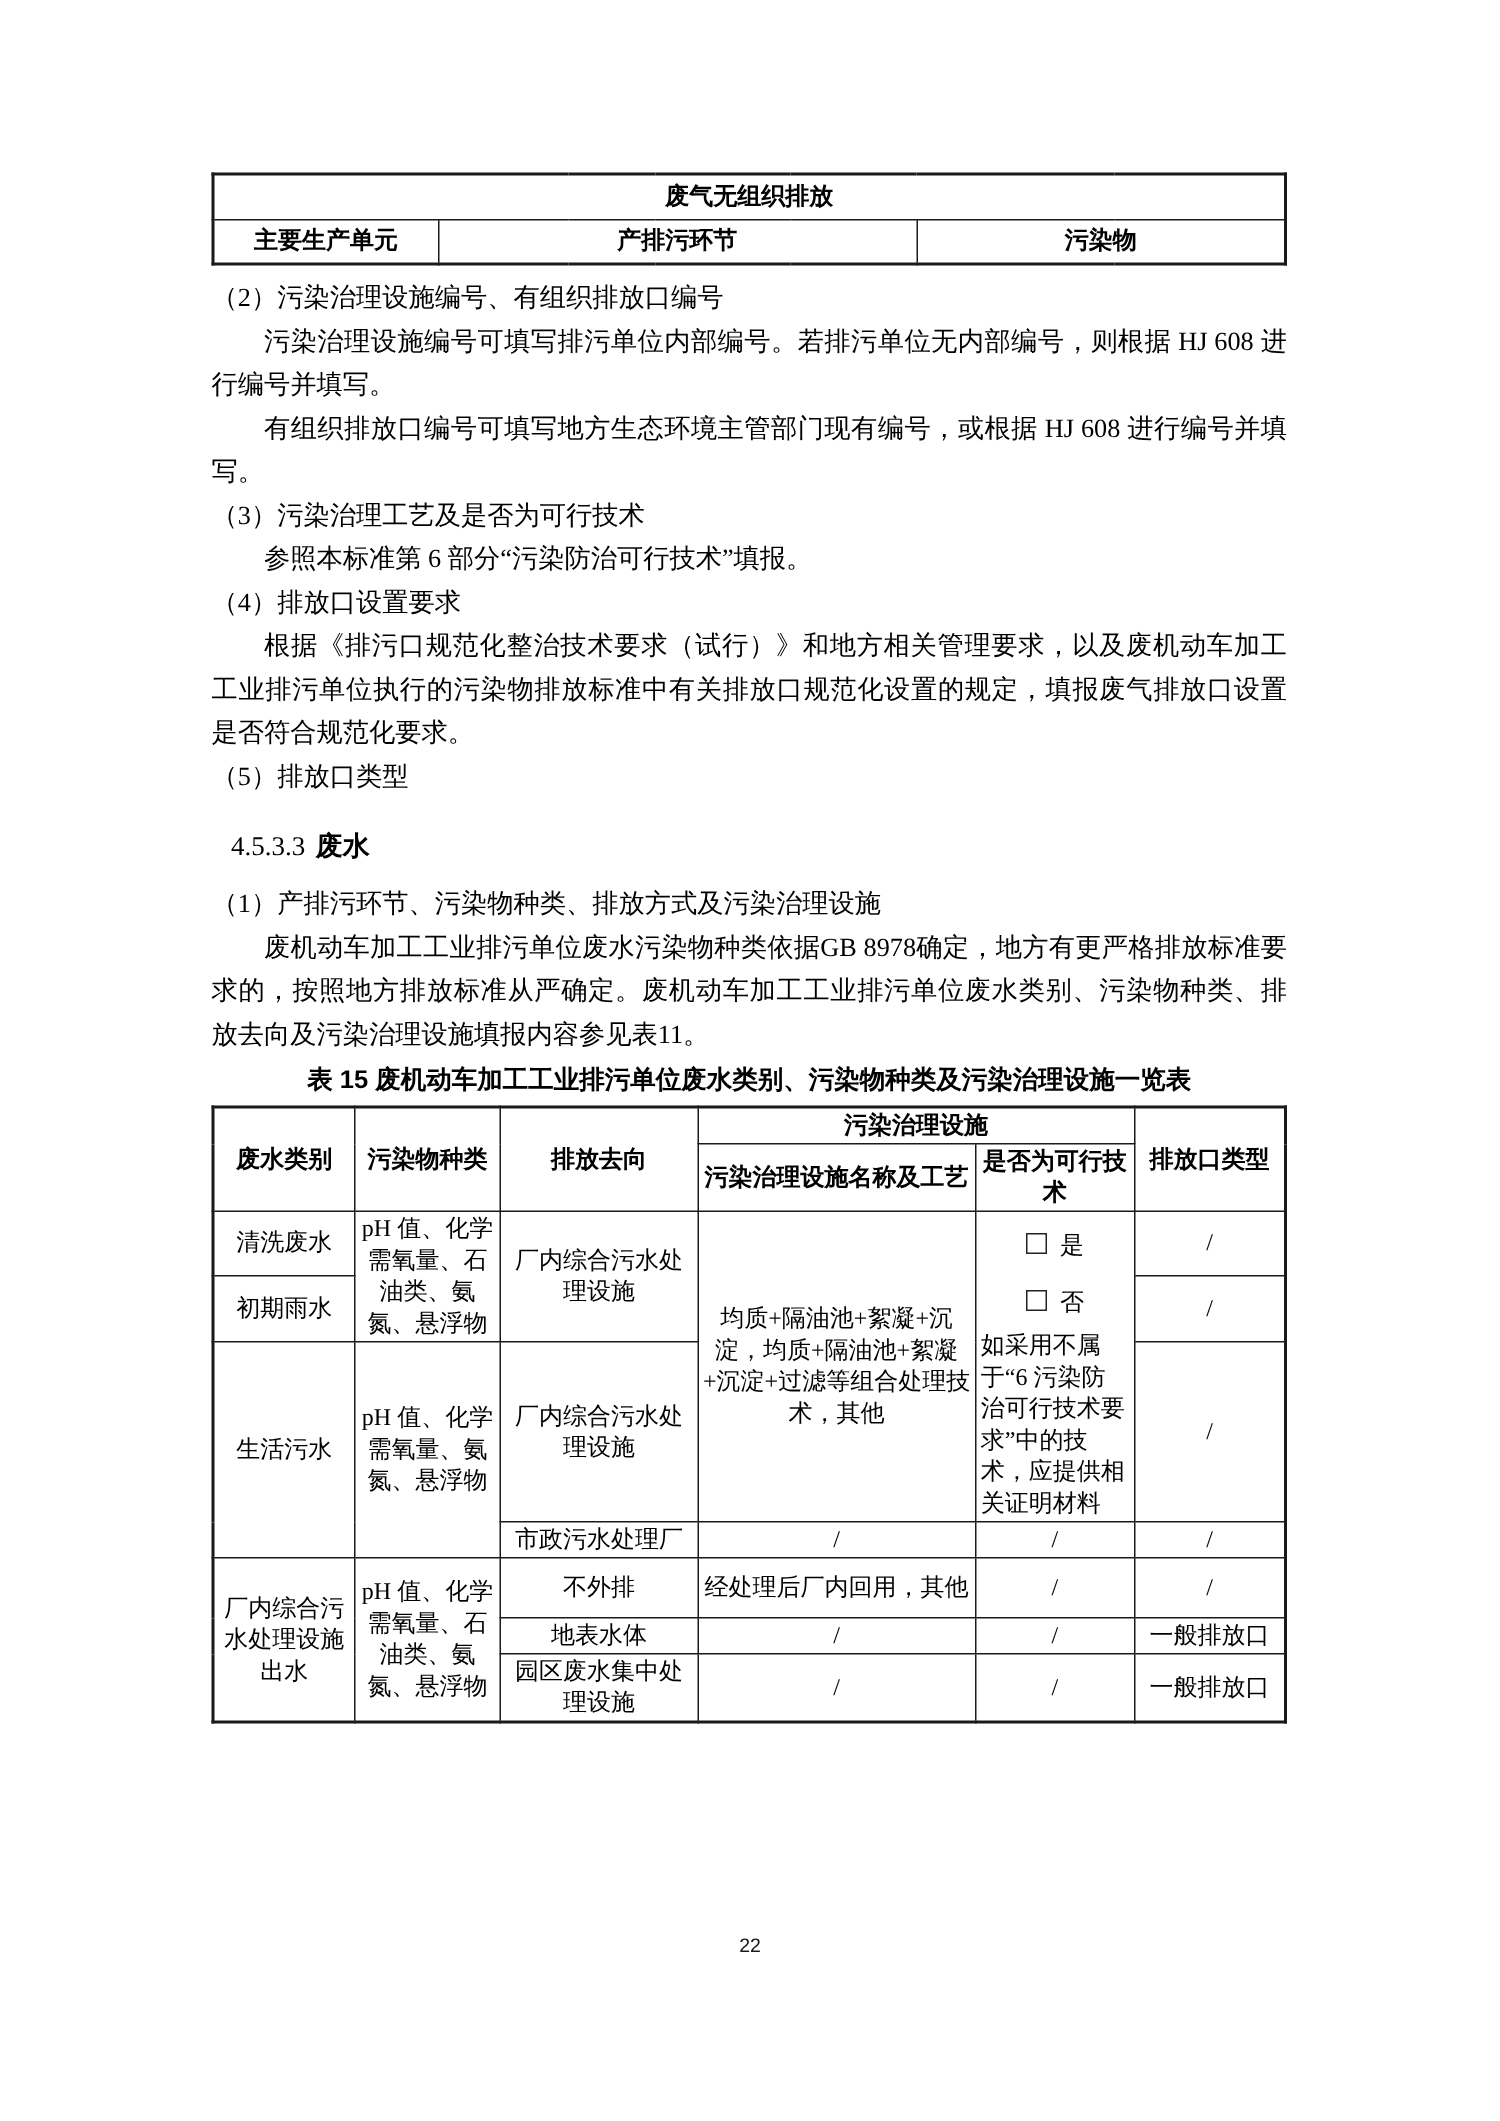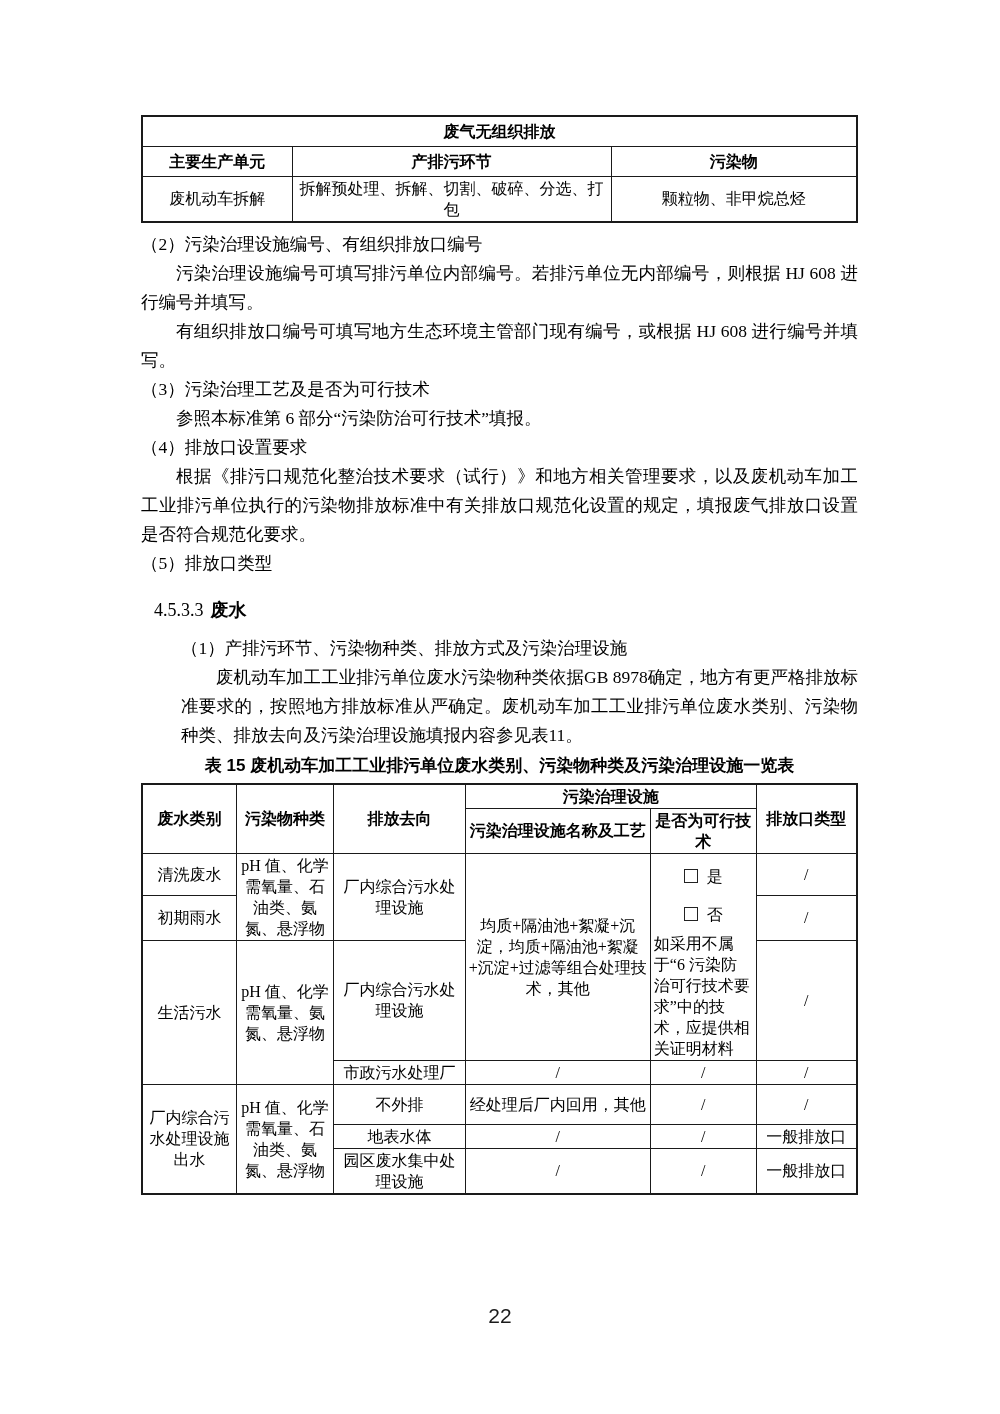--- a/index.html
+++ b/index.html
@@ -74,21 +74,21 @@
   .t-caption {
     margin:4px 0 5px 0;
     text-align:center;
     font-family:"Liberation Sans","DejaVu Sans",sans-serif;
     font-weight:bold; font-size:17px; line-height:24px;
   }
   .page-number {
     position:absolute; left:0; top:1289px; width:100%;
     text-align:center;
     font-family:"Liberation Sans","DejaVu Sans",sans-serif;
-    font-size:21px; color:#1a1a1a;margin-top:15px;
+    font-size:13px; color:#1a1a1a;
   }
 </style>
 </head>
 <body>
 
 <div class="page">
   <div class="content">
 
     <table class="t-top">
       <colgroup>
@@ -103,44 +103,39 @@
       </colgroup>
       <tbody>
       <tr class="tr2 hei">
         <td colspan="8">废气无组织排放</td>
       </tr>
       <tr class="tr3 hei">
         <td colspan="2">主要生产单元</td>
         <td colspan="4">产排污环节</td>
         <td colspan="2">污染物</td>
       </tr>
-      <tr class="tr4">
-        <td colspan="2">废机动车拆解</td>
-        <td colspan="4">拆解预处理、拆解、切割、破碎、分选、打包</td>
-        <td colspan="2">颗粒物、非甲烷总烃</td>
-      </tr>
     </tbody>
       </table>
 
     <div class="bodytext">
       <p class="item">（2）污染治理设施编号、有组织排放口编号</p>
       <p class="para">污染治理设施编号可填写排污单位内部编号。若排污单位无内部编号，则根据 HJ 608 进行编号并填写。</p>
       <p class="para">有组织排放口编号可填写地方生态环境主管部门现有编号，或根据 HJ 608 进行编号并填写。</p>
       <p class="item">（3）污染治理工艺及是否为可行技术</p>
       <p class="para">参照本标准第 6 部分“污染防治可行技术”填报。</p>
       <p class="item">（4）排放口设置要求</p>
       <p class="para">根据《排污口规范化整治技术要求（试行）》和地方相关管理要求，以及废机动车加工工业排污单位执行的污染物排放标准中有关排放口规范化设置的规定，填报废气排放口设置是否符合规范化要求。</p>
       <p class="item">（5）排放口类型</p>
     </div>
 
     <div class="sec-heading">
       <span class="sec-no">4.5.3.3</span><span class="sec-title">废水</span>
     </div>
 
-    <div class="bodytext" style="margin-top:0;margin-left:40px;">
+    <div class="bodytext" style="margin-top:0;">
       <p class="item">（1）产排污环节、污染物种类、排放方式及污染治理设施</p>
       <p class="para">废机动车加工工业排污单位废水污染物种类依据GB 8978确定，地方有更严格排放标准要求的，按照地方排放标准从严确定。废机动车加工工业排污单位废水类别、污染物种类、排放去向及污染治理设施填报内容参见表11。</p>
     </div>
 
     <div class="t-caption">表 15  废机动车加工工业排污单位废水类别、污染物种类及污染治理设施一览表</div>
 
     <table class="t11">
       <colgroup>
         <col style="width:13.2%">
           <col style="width:13.6%">

